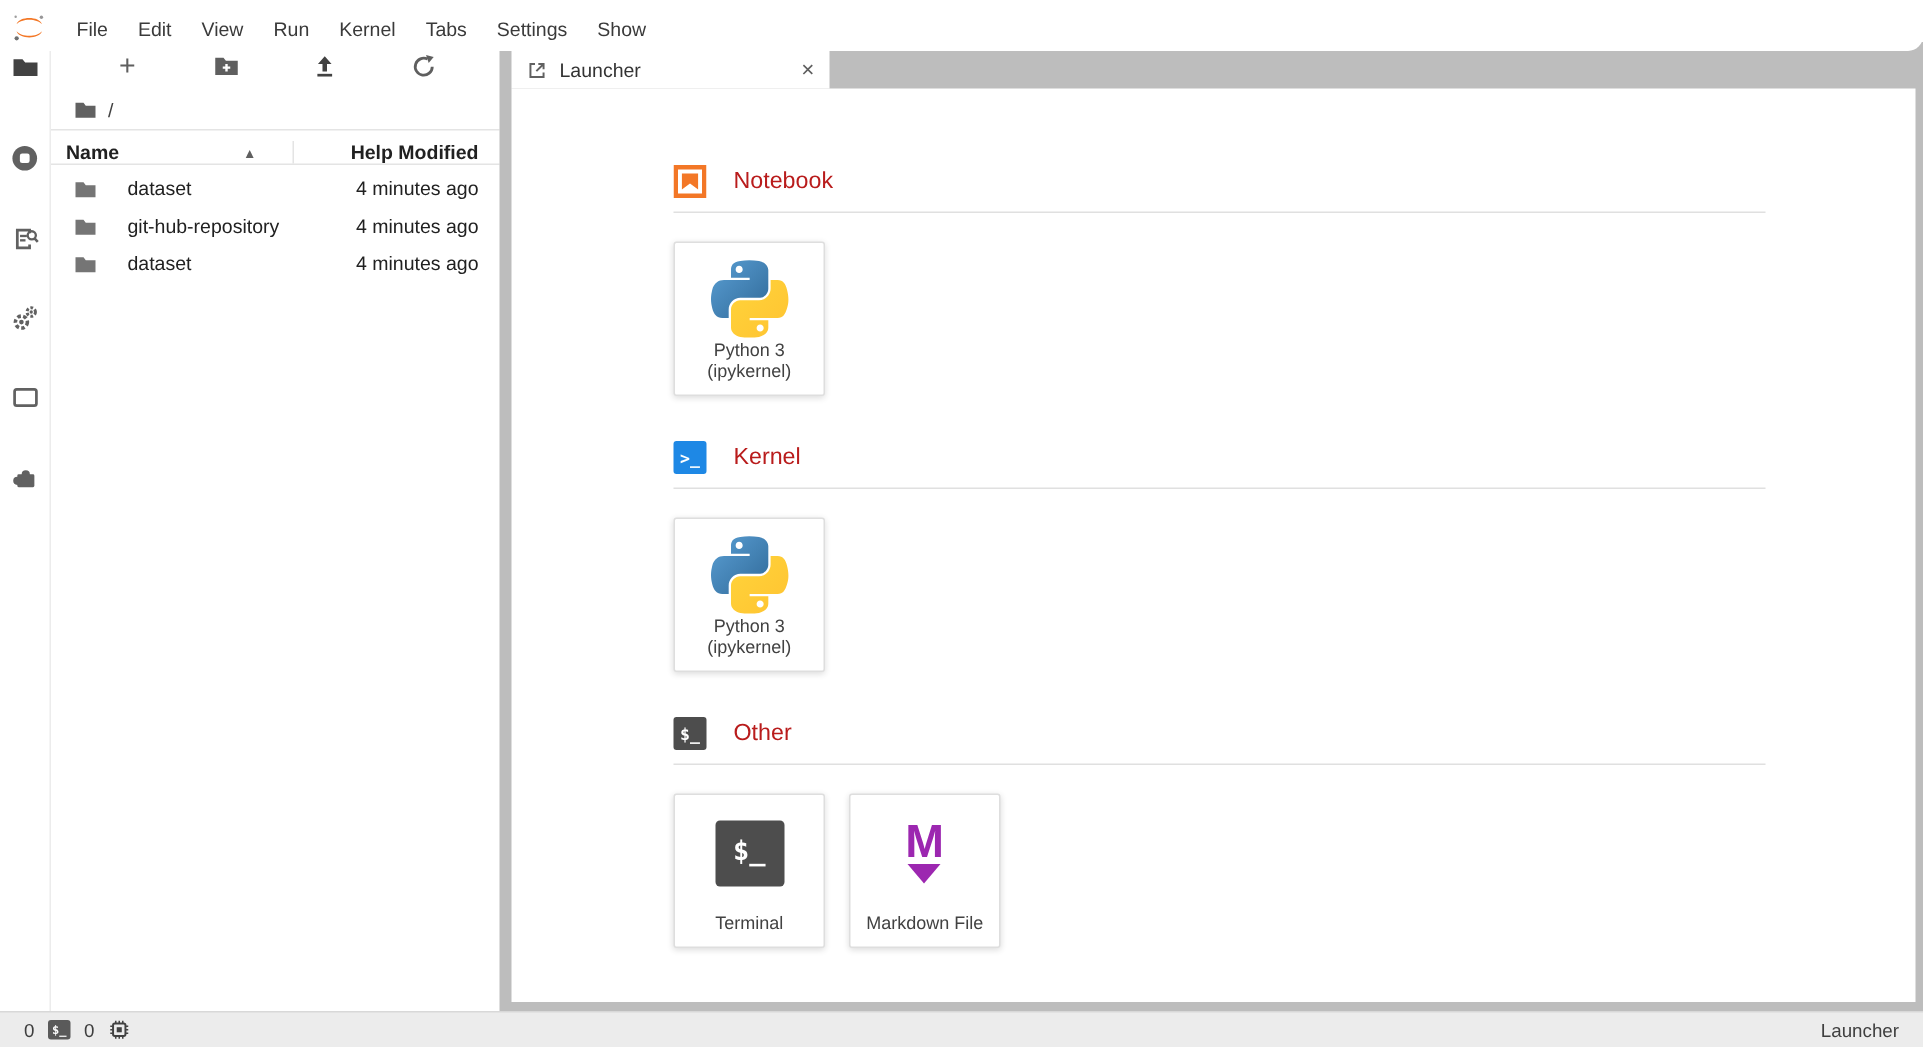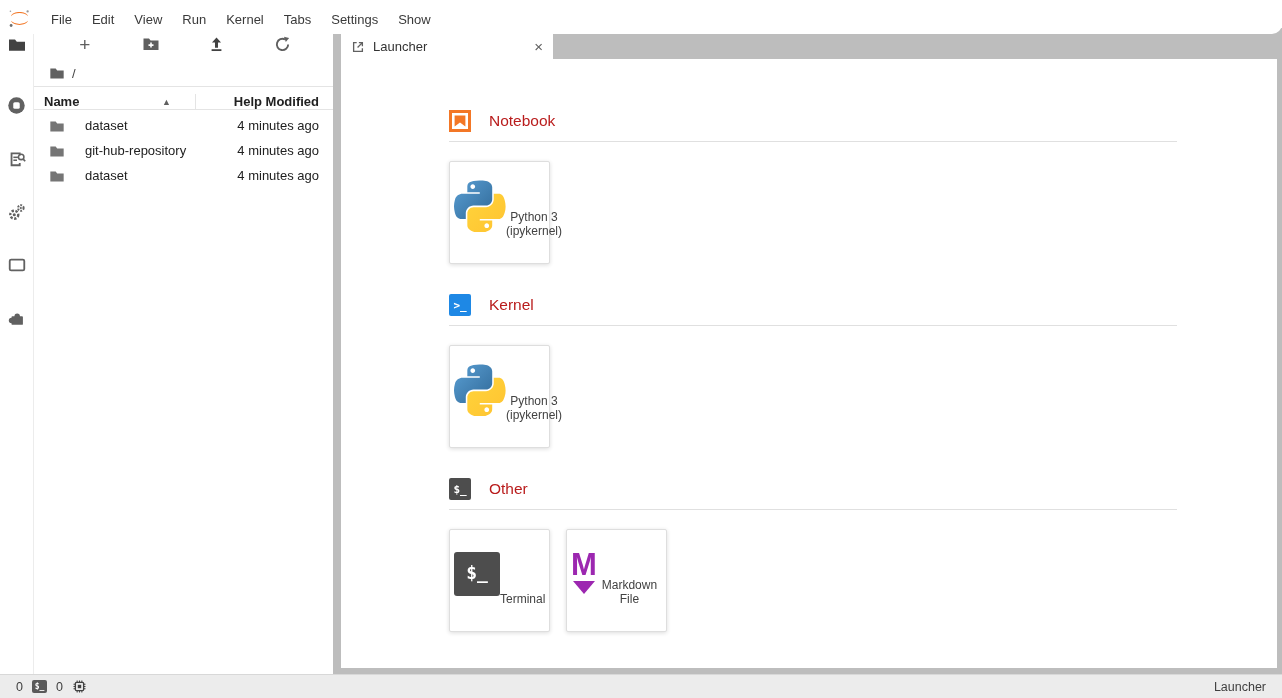--- a/index.html
+++ b/index.html
@@ -43,22 +43,22 @@
   .section-header { display:flex; align-items:center; gap:18px; height:22px; }
   .section-icon { width:22px; height:22px; flex:none; display:flex; align-items:center; justify-content:center; }
   .glyph-badge { width:22px; height:22px; border-radius:2px; color:#fff; font-family:"DejaVu Sans Mono", monospace;
     font-weight:700; font-size:11px; display:flex; align-items:center; justify-content:center; }
   .console-bg { background:#1E88E5; }
   .other-bg { background:#4d4d4d; }
   .section-title { font-size:15.5px; color:#b91c1c; }
   .divider { height:1px; background:#e0e0e0; margin-top:9px; }
   .cards { display:flex; gap:16px; margin:19px 0 30px; }
   .card { width:101px; height:103px; background:#fff; border:1px solid #dedede; border-radius:2px;
-    box-shadow:0 1px 4px rgba(0,0,0,0.14); display:flex; flex-direction:row; align-items:center;
-    padding:10px 4px 24px; cursor:default; }
+    box-shadow:0 1px 4px rgba(0,0,0,0.14); display:flex; flex-direction:column; align-items:center;
+    padding:10px 4px 8px; cursor:default; }
   .card-icon { height:58px; display:flex; align-items:center; justify-content:center; }
   .card-label { margin-top:auto; font-size:12px; color:#424242; text-align:center; line-height:1.22; max-width:92px; }
   .term-big { width:46px; height:44px; background:#4d4d4d; border-radius:3px; color:#fff;
     font-family:"DejaVu Sans Mono", monospace; font-weight:700; font-size:18px;
     display:flex; align-items:center; justify-content:center; padding-bottom:3px; }
   .txt-lines { width:46px; display:flex; flex-direction:column; gap:4px; }
   .txt-lines i { height:4.5px; background:#757575; display:block; }
   .md-m { display:block; font-size:31px; font-weight:800; color:#9C27B0; line-height:0.8; text-align:center; }
   .md-arrow { display:block; margin:3px auto 0; width:0; height:0;
     border-left:11px solid transparent; border-right:11px solid transparent; border-top:13px solid #9C27B0; }

